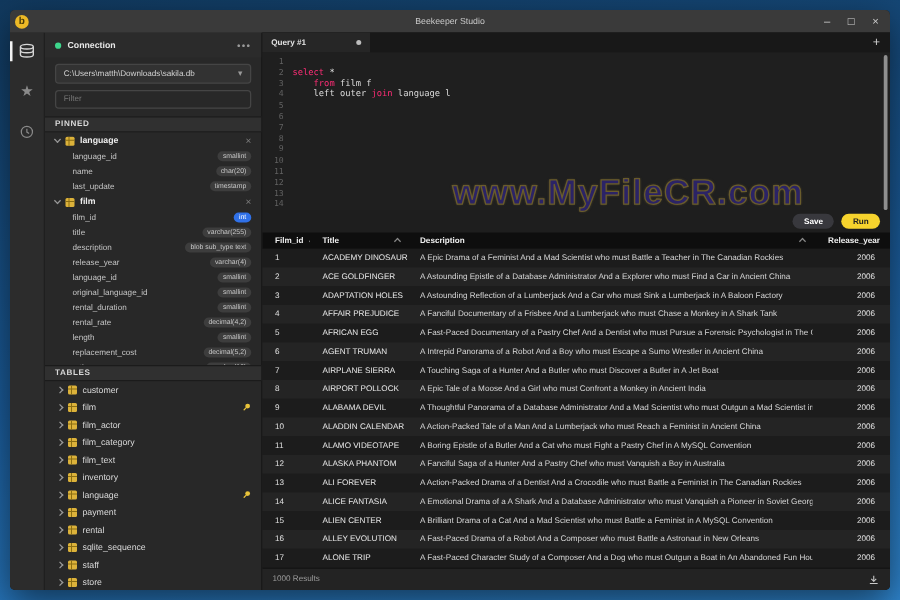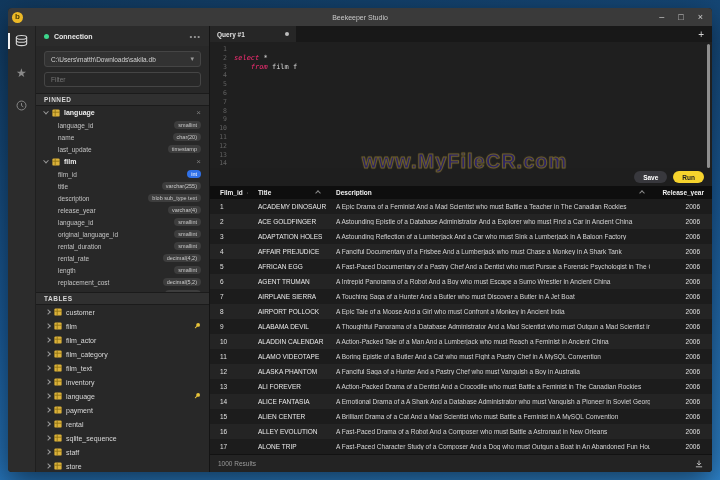--- a/index.html
+++ b/index.html
@@ -62,28 +62,28 @@
   .tab { width:86px; background:#262626; display:flex; align-items:center; padding:0 7px; gap:0; }
   .tab-label { font-size:6.5px; color:#e2e2e2; font-weight:bold; }
   .tab-dot { width:4px; height:4px; border-radius:50%; background:#bdbdbd; margin-left:auto; }
   .newtab { margin-left:auto; color:#d5d5d5; font-size:10px; display:flex; align-items:center; padding:0 8px; }
 
   .editor { height:126px; background:#1f1f1f; display:flex; font-family:"DejaVu Sans Mono",monospace; flex:0 0 auto; position:relative; }
   .gutter { width:20px; text-align:right; padding-top:3px; }
   .gutter div { font-size:6.5px; line-height:8.8px; color:#616161; padding-right:3px; }
   .code { flex:1; padding-top:3px; padding-left:4px; }
   .code div { font-size:7px; line-height:8.8px; white-space:pre; color:#dcdcdc; }
-  .tok-kw { color:#ff2d76;font-style:italic; }
+  .tok-kw { color:#ff2d76; }
   .tok-fd { color:#43c9e0; }
   .caret-bar { display:inline-block; width:1px; height:7px; background:#fff; vertical-align:-1px; }
   .ed-scrollbar { position:absolute; right:2px; top:2px; width:3px; height:124px; background:#8f8f8f; border-radius:2px; }
 
   .watermark { position:absolute; left:152px; top:112px; z-index:5; pointer-events:none;
-               font-size:20px; font-weight:800; letter-spacing:1px; color:#2b2366;
-               -webkit-text-stroke:1px #6a5c2c; text-shadow:0 0 2px #756432; white-space:nowrap;margin-top:12px; }
+               font-size:28px; font-weight:800; letter-spacing:1px; color:#2b2366;
+               -webkit-text-stroke:1px #6a5c2c; text-shadow:0 0 2px #756432; white-space:nowrap; }
 
   .savebar { height:18px; display:flex; align-items:center; justify-content:flex-end; gap:6px; padding-right:8px; flex:0 0 auto; z-index:6; }
   .btn { height:12px; display:flex; align-items:center; padding:0 9px; border-radius:7px; font-size:6.5px; font-weight:bold; }
   .btn-save { background:#38383d; color:#fff; }
   .btn-run { background:#f6d32d; color:#222; }
 
   .grid-head, .grid-row { display:grid; grid-template-columns:38px 78px 1fr 62px; align-items:center; }
   .grid-head { height:13px; background:#0e0e0e; flex:0 0 auto; }
   .grid-head .hcell { font-size:6.5px; font-weight:bold; color:#f0f0f0; display:flex; align-items:center; padding:0 6px 0 10px; overflow:hidden; white-space:nowrap; }
   .grid-head .hcell.right { justify-content:flex-end; padding-right:8px; }
@@ -361,20 +361,21 @@
             <div>10</div>
             <div>11</div>
             <div>12</div>
             <div>13</div>
             <div>14</div>
           </div>
         <div class="code">
             <div>&nbsp;</div>
             <div><span class="tok-kw">select</span><span class="tok-pl"> *</span></div>
             <div><span class="tok-pl">    </span><span class="tok-kw">from</span><span class="tok-pl"> film f</span></div>
+            <div><span class="tok-pl">    left outer </span><span class="tok-kw">join</span><span class="tok-pl"> language l</span></div>
             <div>&nbsp;</div>
             <div>&nbsp;</div>
             <div>&nbsp;</div>
             <div>&nbsp;</div>
             <div>&nbsp;</div>
             <div>&nbsp;</div>
             <div>&nbsp;</div>
             <div>&nbsp;</div>
             <div>&nbsp;</div>
           </div>

